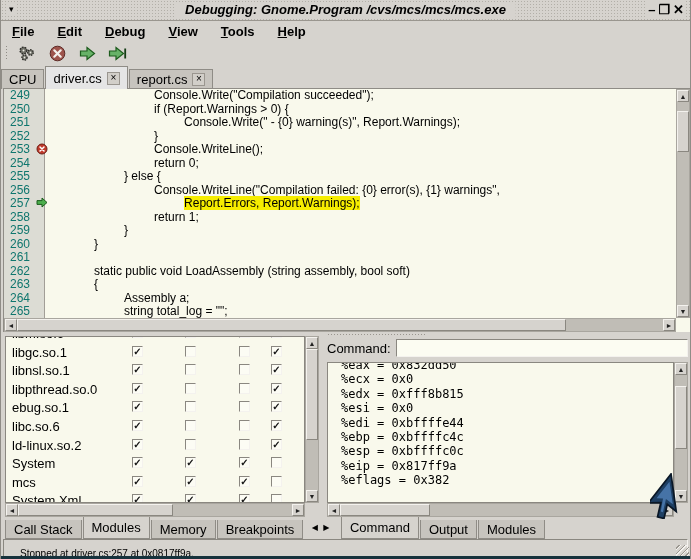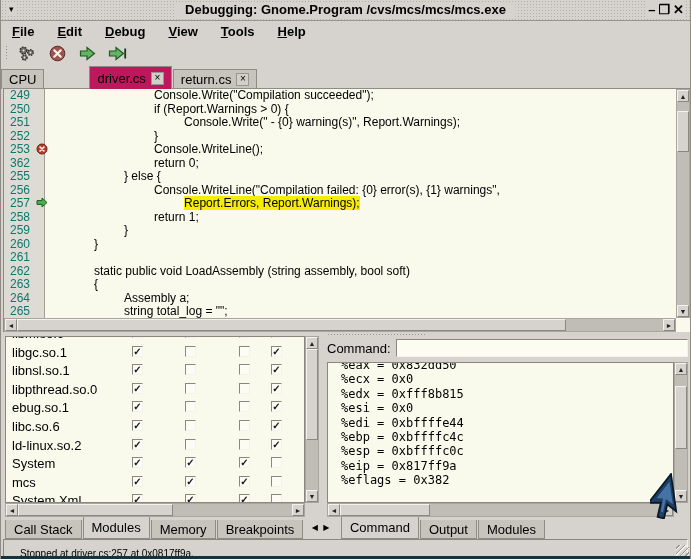--- a/index.html
+++ b/index.html
@@ -7,39 +7,39 @@
     position:relative;width:691px;height:559px;overflow:hidden;
     background:#d6d3ce;font-family:"Liberation Sans",sans-serif;color:#000;
     border-left:1px solid #8f8c86;border-right:1px solid #8f8c86;box-sizing:border-box;
   }
   
   .titlebar{position:absolute;left:0;top:0;right:0;height:20px;
     background-color:#d6d3ce;
     background-image:radial-gradient(#b2afa8 0.9px, transparent 0.9px);
     background-size:3px 3px;border-bottom:1px solid #9a968f;}
   .title-text{position:absolute;left:50%;top:2px;transform:translateX(-50%);
-    background:#d6d3ce;padding:0 10px;font-size:13px;font-weight:bold;white-space:nowrap;}
+    background:#d6d3ce;padding:0 10px;font-size:13px;font-weight:bold;white-space:nowrap;font-style:italic;}
   .win-menu{position:absolute;left:5px;top:4px;font-size:9px;line-height:10px;background:#d6d3ce;padding:0 3px;}
   .win-controls{position:absolute;right:4px;top:1px;background:#d6d3ce;padding:0 2px;display:flex;gap:3px;font-size:13px;font-weight:bold;line-height:18px;}
   .win-controls span{cursor:default;}
   
   .menubar{position:absolute;left:0;top:20px;right:0;height:22px;display:flex;align-items:center;padding-left:8px;}
   .menu-item{font-size:13px;font-weight:bold;margin-right:17px;padding:1px 3px;}
   .menu-item u{text-decoration:underline;}
   
   .toolbar{position:absolute;left:0;top:42px;right:0;height:22px;display:flex;align-items:center;}
   .tb-handle{width:4px;height:16px;margin:0 5px 0 4px;
     background-image:radial-gradient(#8f8c86 0.8px, transparent 0.8px);background-size:3px 3px;}
   .tb-btn{width:26px;height:21px;display:flex;align-items:center;justify-content:center;background:transparent;border:none;padding:0;}
   .tb-btn svg{display:block;}
   
   .tabbar{position:absolute;left:0;top:64px;right:0;height:24px;}
   .tab{position:relative;display:inline-flex;align-items:center;gap:5px;height:19px;margin-top:5px;
     padding:0 7px;font-size:13px;background:#c7c4be;border:1px solid #8f8c86;border-bottom:none;margin-right:1px;vertical-align:bottom;}
-  .tab.active{height:22px;margin-top:2px;background:#be185d;z-index:2;margin-left:44px;}
+  .tab.active{height:22px;margin-top:2px;background:#e5e5e5;z-index:2;}
   .tab-close{display:inline-block;width:11px;height:11px;line-height:9px;text-align:center;font-size:10px;
     border:1px solid #9a968f;background:#d2cfc9;}
   
   .editor{position:absolute;left:2px;top:88px;width:687px;height:244px;background:#f9f9ec;
     border-top:1px solid #8f8c86;border-left:1px solid #8f8c86;box-sizing:border-box;}
   .codepane{position:absolute;left:0;top:0;right:14px;bottom:14px;overflow:hidden;}
   .gutter-bg{position:absolute;left:0;top:0;bottom:0;width:40px;background:#dcdcd4;border-right:1px solid #a29e97;}
   .code-line{position:relative;height:13.5px;white-space:pre;font-size:12px;line-height:13.5px;tab-size:9;}
   .ln{display:inline-block;width:26px;padding-left:6px;color:#0f766e;}
   .mk{display:inline-block;width:14px;height:11px;vertical-align:-1px;}
@@ -153,36 +153,36 @@
         </button>
       </span>
   </div>
 
   <div class="tabbar" id="tabbar"><div class="tab">
         <span>CPU</span>
       </div><div class="tab active">
         <span>driver.cs</span>
         <span class="tab-close">×</span>
       </div><div class="tab">
-        <span>return.cs</span>
+        <span>report.cs</span>
         <span class="tab-close">×</span>
       </div></div>
 
   <div class="editor">
     <div class="codepane" id="codepane">
       <div class="gutter-bg"></div>
     <div class="code-line"><span class="ln">249</span><span class="mk"></span>				<span>Console.Write("Compilation succeeded");</span></div>
         <div class="code-line"><span class="ln">250</span><span class="mk"></span>				<span>if (Report.Warnings &gt; 0) {</span></div>
         <div class="code-line"><span class="ln">251</span><span class="mk"></span>					<span>Console.Write(" - {0} warning(s)", Report.Warnings);</span></div>
         <div class="code-line"><span class="ln">252</span><span class="mk"></span>				<span>}</span></div>
         <div class="code-line"><span class="ln">253</span><span class="mk"><svg width="12" height="12" viewBox="0 0 12 12">
               <circle cx="6" cy="6" r="5" fill="#c03a2b" stroke="#6e1d14" stroke-width="1"></circle>
               <path d="M4,4 L8,8 M8,4 L4,8" stroke="#fff" stroke-width="1.5" stroke-linecap="round"></path>
             </svg></span>				<span>Console.WriteLine();</span></div>
-        <div class="code-line"><span class="ln">362</span><span class="mk"></span>				<span>return 0;</span></div>
+        <div class="code-line"><span class="ln">254</span><span class="mk"></span>				<span>return 0;</span></div>
         <div class="code-line"><span class="ln">255</span><span class="mk"></span>			<span>} else {</span></div>
         <div class="code-line"><span class="ln">256</span><span class="mk"></span>				<span>Console.WriteLine("Compilation failed: {0} error(s), {1} warnings",</span></div>
         <div class="code-line"><span class="ln">257</span><span class="mk"><svg width="12" height="11" viewBox="0 0 12 11">
               <polygon points="1,3.6 6,3.6 6,1 11,5.5 6,10 6,7.4 1,7.4" fill="#4cae4c" stroke="#1d5c1d" stroke-width="1"></polygon>
             </svg></span>					<span class="hl">Report.Errors, Report.Warnings);</span></div>
         <div class="code-line"><span class="ln">258</span><span class="mk"></span>				<span>return 1;</span></div>
         <div class="code-line"><span class="ln">259</span><span class="mk"></span>			<span>}</span></div>
         <div class="code-line"><span class="ln">260</span><span class="mk"></span>		<span>}</span></div>
         <div class="code-line"><span class="ln">261</span><span class="mk"></span><span></span></div>
         <div class="code-line"><span class="ln">262</span><span class="mk"></span>		<span>static public void LoadAssembly (string assembly, bool soft)</span></div>

